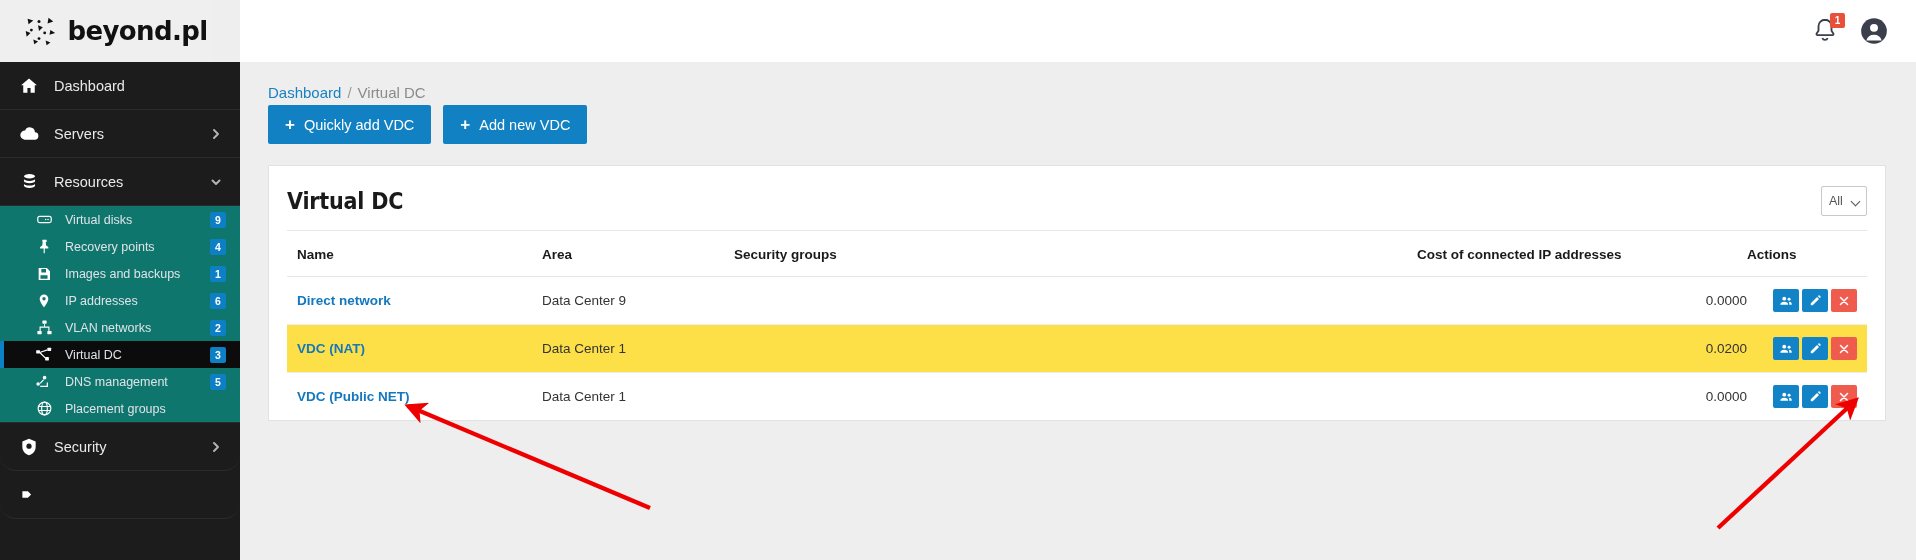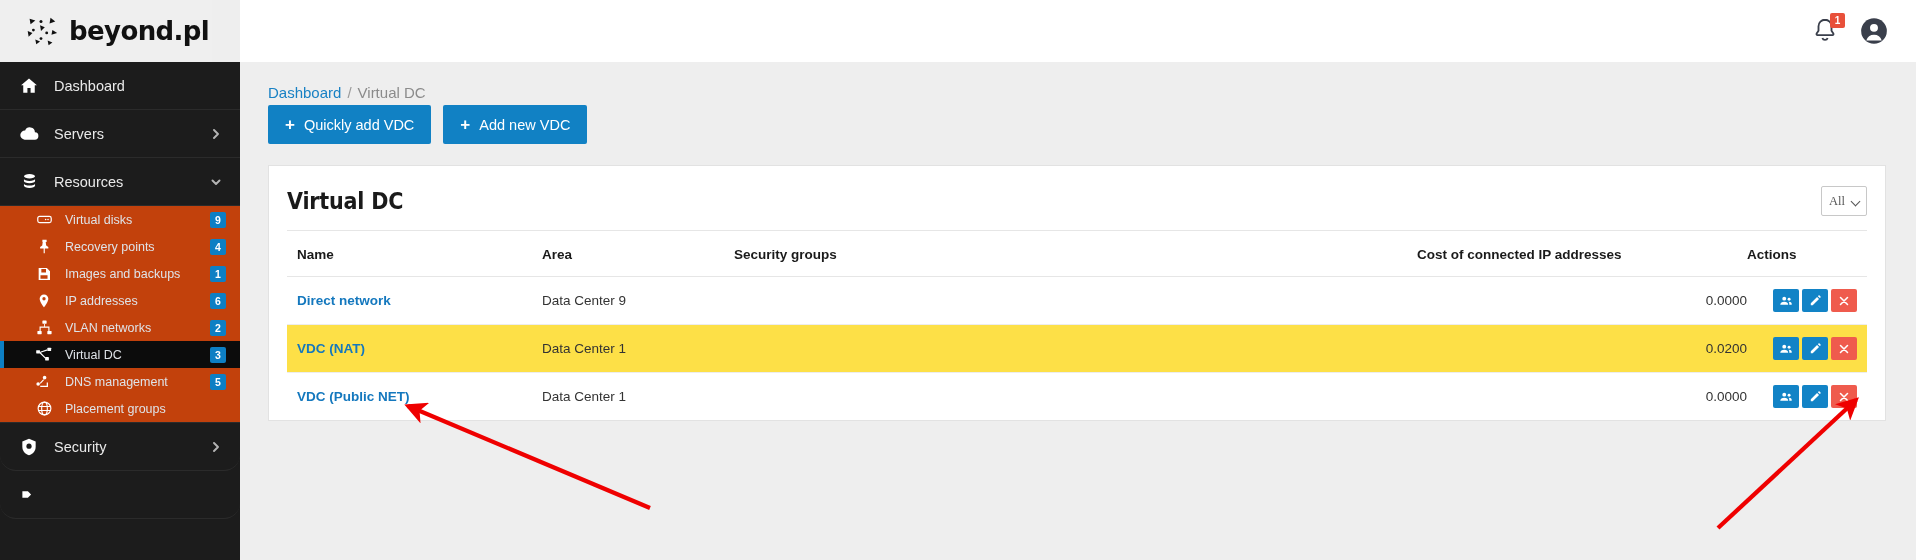--- a/index.html
+++ b/index.html
@@ -9,21 +9,21 @@
     font-family: "Liberation Sans", sans-serif;
     background: #eeeeee;
   }
   #app { position: relative; width: 1916px; height: 560px; }
 
   
   .logo-bar {
     position: absolute; left: 0; top: 0;
     width: 212px; height: 62px;
     background: #efefef;
-    display: flex; align-items: center; padding-left: 22px;
+    display: flex; align-items: center; padding-left: 16px; justify-content: center;
   }
   .logo-mark { width: 38px; height: 38px; flex: none; }
   .logo-text {
     font-size: 26px; font-weight: bold; color: #111;
     letter-spacing: -0.6px; margin-left: 9px;
     font-family: "DejaVu Sans", sans-serif;
   }
 
   
   .topbar {
@@ -54,21 +54,21 @@
   .nav-item {
     display: flex; align-items: center;
     height: 48px; padding: 0 18px;
     color: #e9e9e9; font-size: 14.5px;
     cursor: pointer; position: relative;
   }
   .nav-item .ic { width: 22px; height: 22px; flex: none; margin-right: 14px; display: flex; align-items: center; justify-content: center; }
   .nav-item .lbl { flex: 1; white-space: nowrap; }
   .chev { width: 12px; height: 12px; opacity: .85; flex: none; }
 
-  .subnav { background: #c2410c; }
+  .subnav { background: #0f766e; }
   .sub-item {
     display: flex; align-items: center;
     height: 27px; padding: 0 14px 0 34px;
     color: #dfe3e8; font-size: 12.5px;
     cursor: pointer; position: relative;
   }
   .sub-item .ic { width: 20px; height: 20px; flex: none; margin-right: 11px; display: flex; align-items: center; justify-content: center; }
   .sub-item .lbl { flex: 1; white-space: nowrap; }
   .sub-item.active { background: #0c0c0c; }
   .sub-item.active::before {
@@ -117,21 +117,21 @@
   }
   .card-title {
     font-size: 23px; font-weight: bold; color: #1a1a1a;
     font-family: "DejaVu Sans Condensed", "Liberation Sans Narrow", "Liberation Sans", sans-serif;
     letter-spacing: -0.2px;
   }
   .filter-select {
     border: 1px solid #c8c8c8; background: #fff;
     height: 30px; width: 46px; font-size: 12.5px;
     color: #555; padding: 0 4px 0 7px;
-    font-family: Liberation Serif, serif; cursor: pointer;
+    font-family: Liberation Sans, sans-serif; cursor: pointer;
     border-radius: 2px;
     appearance: none; -webkit-appearance: none;
   }
   .select-wrap { position: relative; display: inline-block; }
   .select-wrap::after {
     content: ""; position: absolute; right: 8px; top: 12px;
     width: 6px; height: 6px; border-right: 1.6px solid #555; border-bottom: 1.6px solid #555;
     transform: rotate(45deg); pointer-events: none;
   }
 

